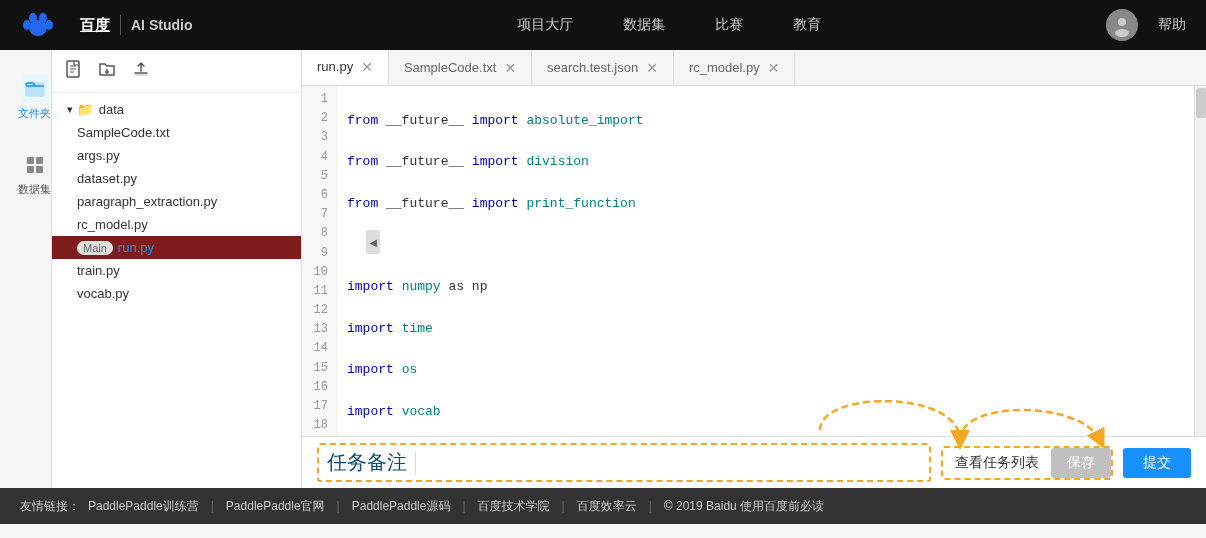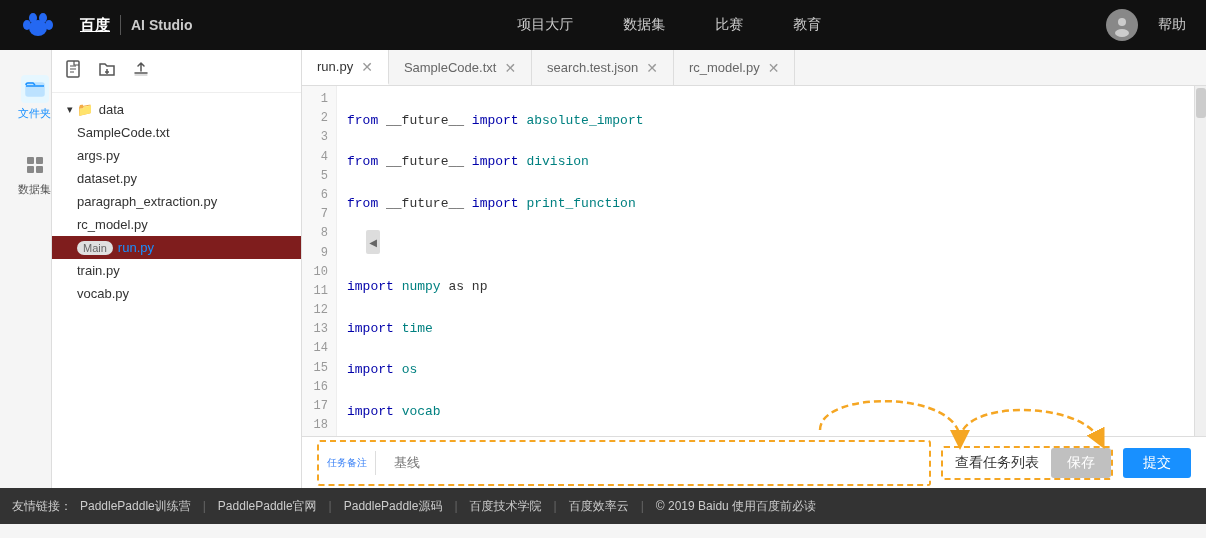--- a/index.html
+++ b/index.html
@@ -267,22 +267,22 @@
       height: 52px;
       background: white;
       border-top: 1px solid #ddd;
       display: flex;
       align-items: center;
       padding: 0 15px;
       gap: 10px;
       position: relative;
     }
     .task-note-label {
-      font-size: 10px;
-      color: #3b82f6;
+      font-size: 20px;
+      color: #0c4a6e;
       white-space: nowrap;
       padding: 0 5px;
       border: 2px dashed #f5a623;
       padding: 6px 12px;
       border-radius: 3px;
     }
     .baseline-input {
       flex: 1;
       height: 34px;
       border: 1px solid #ddd;
@@ -321,21 +321,21 @@
       border-radius: 3px;
       white-space: nowrap;
     }
 
     
     .footer {
       height: 36px;
       background: #333;
       display: flex;
       align-items: center;
-      padding: 0 12px;
+      padding: 0 20px;
       font-size: 12px;
       color: #ccc;
       gap: 8px;
     }
     .footer a { color: #ccc; text-decoration: none; }
     .footer-sep { color: #666; margin: 0 4px; }
   </style>
 </head>
 <body>
 
@@ -537,21 +537,20 @@
       </div>
     </div>
 
     <div style="position:relative;">
 
       <div class="bottom-toolbar">
 
         <div style="display:flex;align-items:center;border:2px dashed #f5a623;padding:4px 8px;border-radius:3px;gap:8px;flex:1;">
           <span class="task-note-label" style="border:none;padding:0;">任务备注</span>
           <div style="width:1px;height:24px;background:#ddd;"></div>
-          <input class="baseline-input" style="border: none; outline: none; flex: 1 1 0%;" type="text" placeholder="基线">
         </div>
 
         <div style="display:flex;align-items:center;gap:0;border:2px dashed #f5a623;border-radius:3px;">
           <button class="view-tasks-btn" style="border:none;">查看任务列表</button>
           <button class="save-btn">保存</button>
         </div>
 
         <button class="submit-btn">提交</button>
       </div>
     </div>

